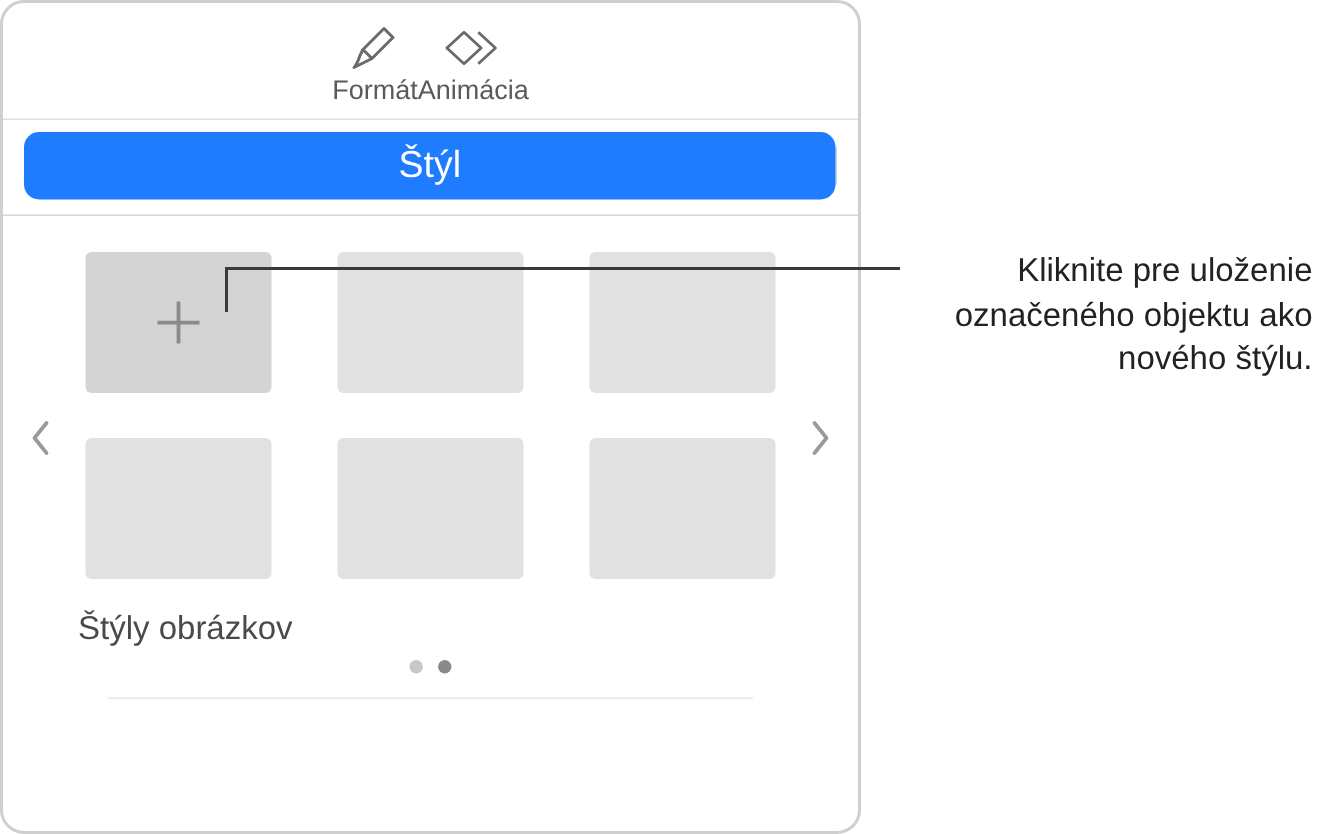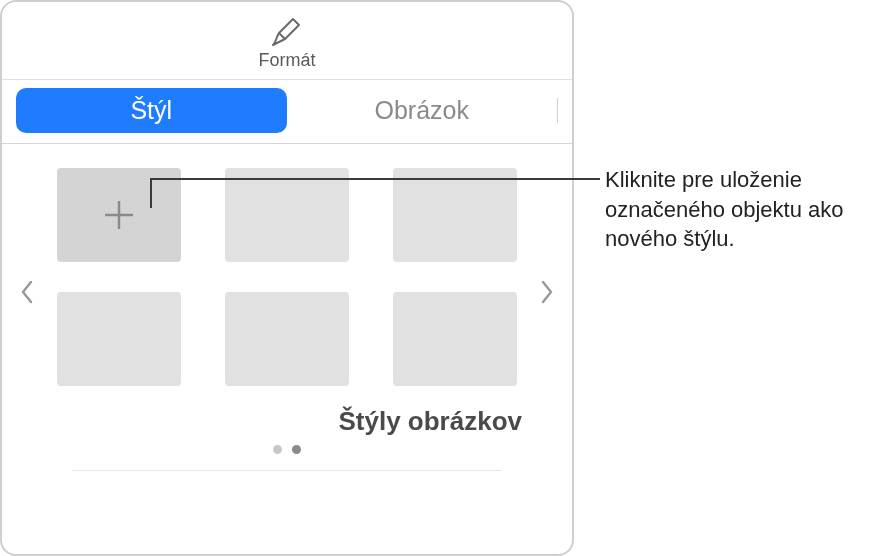--- a/index.html
+++ b/index.html
@@ -98,24 +98,24 @@
       font-size: 28px;
       color: #9a9a9a;
       cursor: pointer;
       width: 30px;
       text-align: center;
       user-select: none;
     }
     .nav-left { left: 10px; }
     .nav-right { right: 10px; }
     .styles-caption {
-      text-align: right;
-      font-size: 26px;
+      text-align: left;
+      font-size: 22px;
       color: #4a4a4a;
-      font-weight: 700;
+      font-weight: 400;
       margin-top: 20px;
     }
     .page-dots {
       display: flex;
       justify-content: center;
       gap: 10px;
       margin-top: 8px;
     }
     .dot {
       width: 9px;
@@ -130,20 +130,21 @@
       margin: 16px 20px 0 20px;
     }
     .callout {
       position: absolute;
       left: 605px;
       top: 165px;
       width: 270px;
       font-size: 22px;
       color: #222;
       line-height: 1.35;
+      text-align: right;
     }
     .callout-line {
       position: absolute;
       left: 150px;
       top: 178px;
       width: 450px;
       height: 2px;
       background: #3a3a3a;
       z-index: 50;
     }
@@ -169,25 +170,33 @@
   <div class="toolbar">
     <div class="toolbar-item">
       <div class="toolbar-icon">
         <svg width="36" height="30" viewBox="0 0 36 30">
           <path d="M 24 2 L 30 8 L 16 22 L 10 16 Z" fill="none" stroke="#6a6a6a" stroke-width="2" stroke-linejoin="round"></path>
           <path d="M 10 16 L 8 20 Q 6 26 4 28 Q 8 26 12 24 L 16 22" fill="none" stroke="#6a6a6a" stroke-width="2" stroke-linejoin="round"></path>
         </svg>
       </div>
       <span class="toolbar-label">Formát</span>
     </div>
+    <div class="toolbar-item">
+      <div class="toolbar-icon">
+        <svg width="42" height="30" viewBox="0 0 42 30">
+          <path d="M 14 4 L 26 15 L 14 26 L 2 15 Z" fill="none" stroke="#6a6a6a" stroke-width="2" stroke-linejoin="round"></path>
+          <path d="M 24 4 L 36 15 L 24 26" fill="none" stroke="#6a6a6a" stroke-width="2" stroke-linejoin="round"></path>
+        </svg>
+      </div>
+      <span class="toolbar-label">Animácia</span>
+    </div>
   </div>
 
   <div class="tabbar">
     <div class="tab active">Štýl</div>
-    <div class="tab">Obrázok</div>
     <div class="tab-divider"></div>
   </div>
 
   <div class="styles-area">
     <div class="nav-arrow nav-left">
       <svg width="14" height="24" viewBox="0 0 14 24">
           <path d="M 11 2 L 3 12 L 11 22" fill="none" stroke="#9a9a9a" stroke-width="2.5" stroke-linecap="round" stroke-linejoin="round"></path>
         </svg>
     </div>
     <div class="nav-arrow nav-right">

